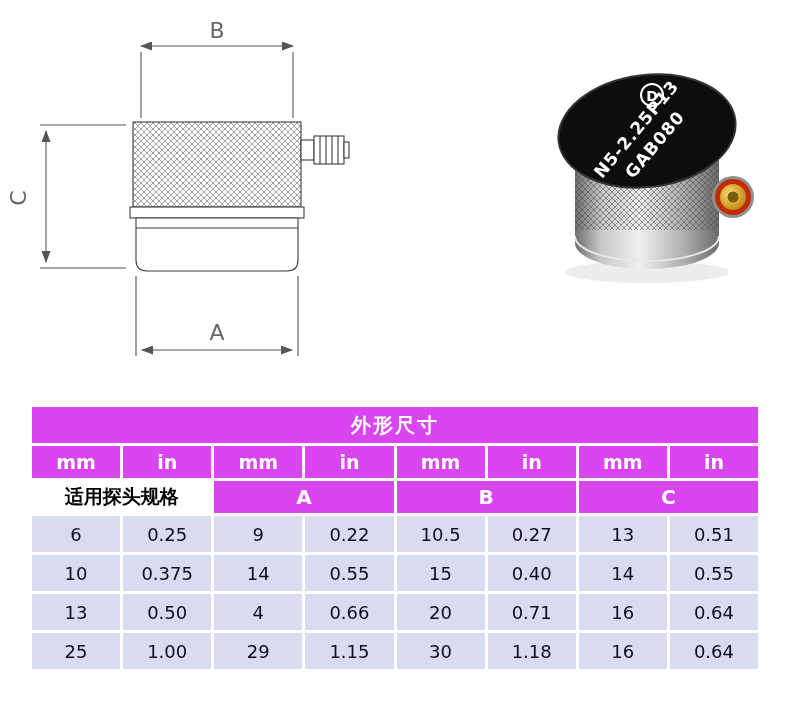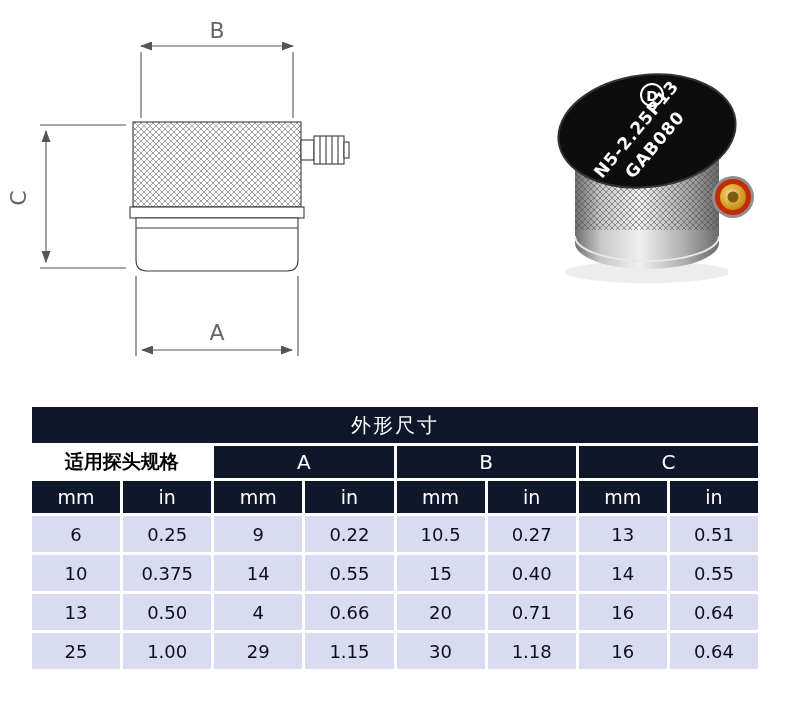--- a/index.html
+++ b/index.html
@@ -4,21 +4,21 @@
 <style>
   html,body { margin:0; padding:0; background:#ffffff; }
   body { width:790px; height:718px; font-family:"DejaVu Sans", sans-serif; }
   .stage { position:relative; width:790px; height:718px; background:#fff; overflow:hidden; }
   .top-svg { position:absolute; left:0; top:0; }
   svg text { font-family:"DejaVu Sans", sans-serif; }
 
   .dim-table { position:absolute; left:29px; top:404px; width:732px;
                border-collapse:collapse; table-layout:fixed; }
   .dim-table td { border:3px solid #ffffff; text-align:center; vertical-align:middle; padding:0; }
-  .navy { background:#0f172a; color:#ffffff; font-weight:normal; }
+  .navy { background:#d946ef; color:#ffffff; font-weight:bold; }
   .title-cell { height:36px; font-size:20px; letter-spacing:2px; }
   .spec-cell  { background:#ffffff; color:#000000; font-weight:bold; font-size:19px; height:32px; }
   .dim-cell   { font-size:20px; height:32px; }
   .unit-cell  { font-size:19px; height:32px; }
   .data-row td { background:#d9dbf1; color:#0d0d20; font-size:18px; height:36px; }
 </style>
 </head>
 <body>
 
 <div class="stage">
@@ -130,35 +130,35 @@
         <col style="width:12.5%">
         <col style="width:12.5%">
     </colgroup>
 
     <tbody>
         <tr>
       <td colspan="8" class="navy title-cell">外形尺寸</td>
     </tr>
 
     <tr>
+      <td class="navy unit-cell">mm</td>
+      <td class="navy unit-cell">in</td>
+      <td class="navy unit-cell">mm</td>
+      <td class="navy unit-cell">in</td>
+      <td class="navy unit-cell">mm</td>
+      <td class="navy unit-cell">in</td>
+      <td class="navy unit-cell">mm</td>
+      <td class="navy unit-cell">in</td>
+    </tr>
+
+    <tr>
       <td colspan="2" class="spec-cell">适用探头规格</td>
       <td colspan="2" class="navy dim-cell">A</td>
       <td colspan="2" class="navy dim-cell">B</td>
       <td colspan="2" class="navy dim-cell">C</td>
-    </tr>
-
-    <tr>
-      <td class="navy unit-cell">mm</td>
-      <td class="navy unit-cell">in</td>
-      <td class="navy unit-cell">mm</td>
-      <td class="navy unit-cell">in</td>
-      <td class="navy unit-cell">mm</td>
-      <td class="navy unit-cell">in</td>
-      <td class="navy unit-cell">mm</td>
-      <td class="navy unit-cell">in</td>
     </tr>
 
     <tr class="data-row">
       <td>6</td>
       <td>0.25</td>
       <td>9</td>
       <td>0.22</td>
       <td>10.5</td>
       <td>0.27</td>
       <td>13</td>

